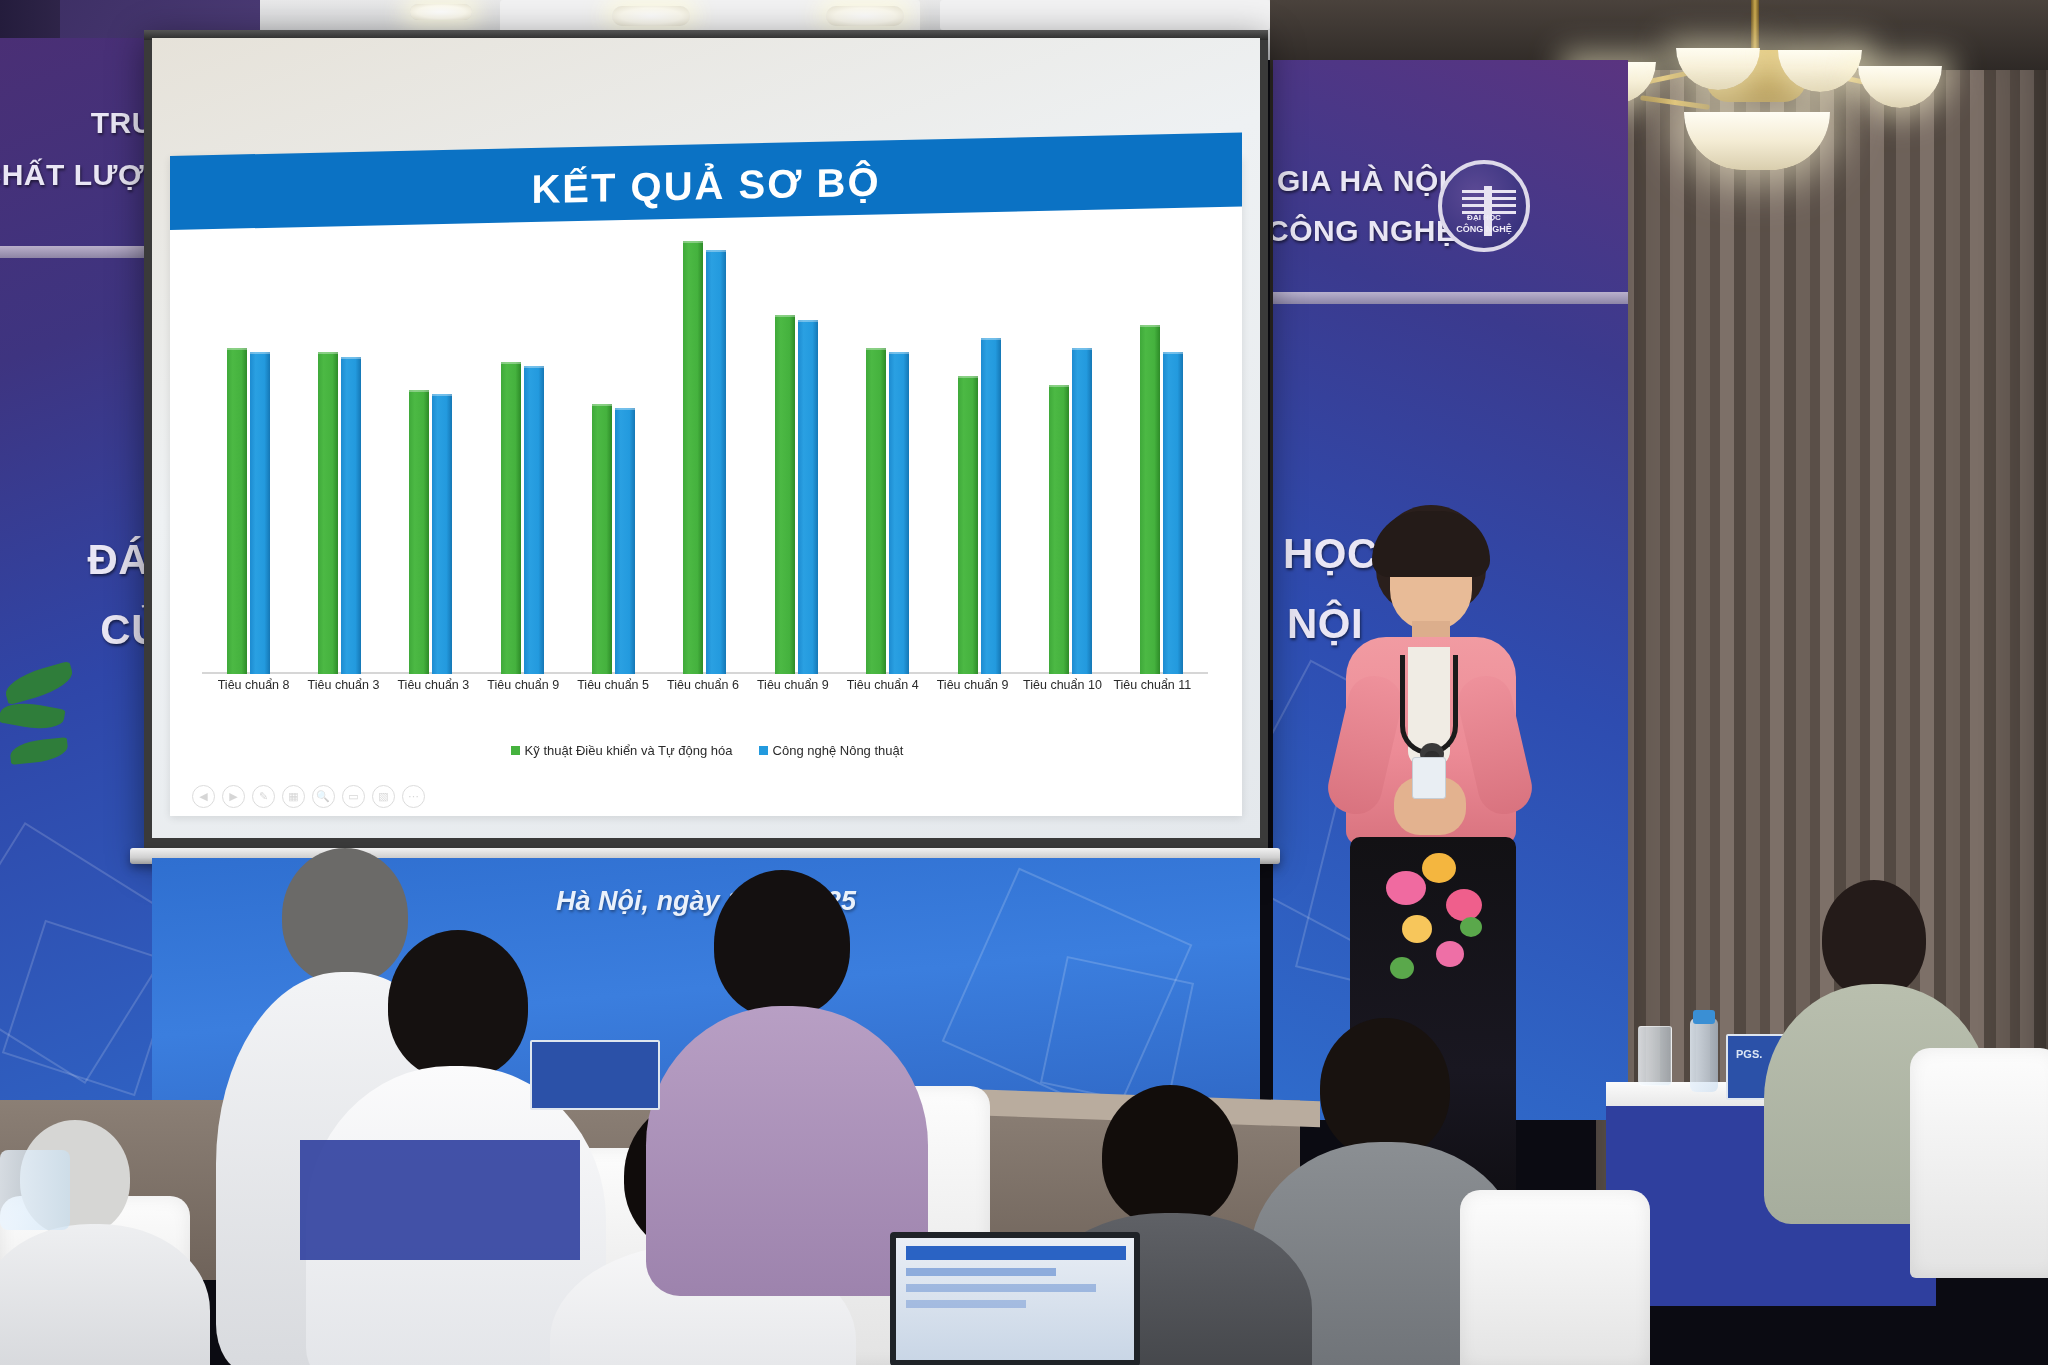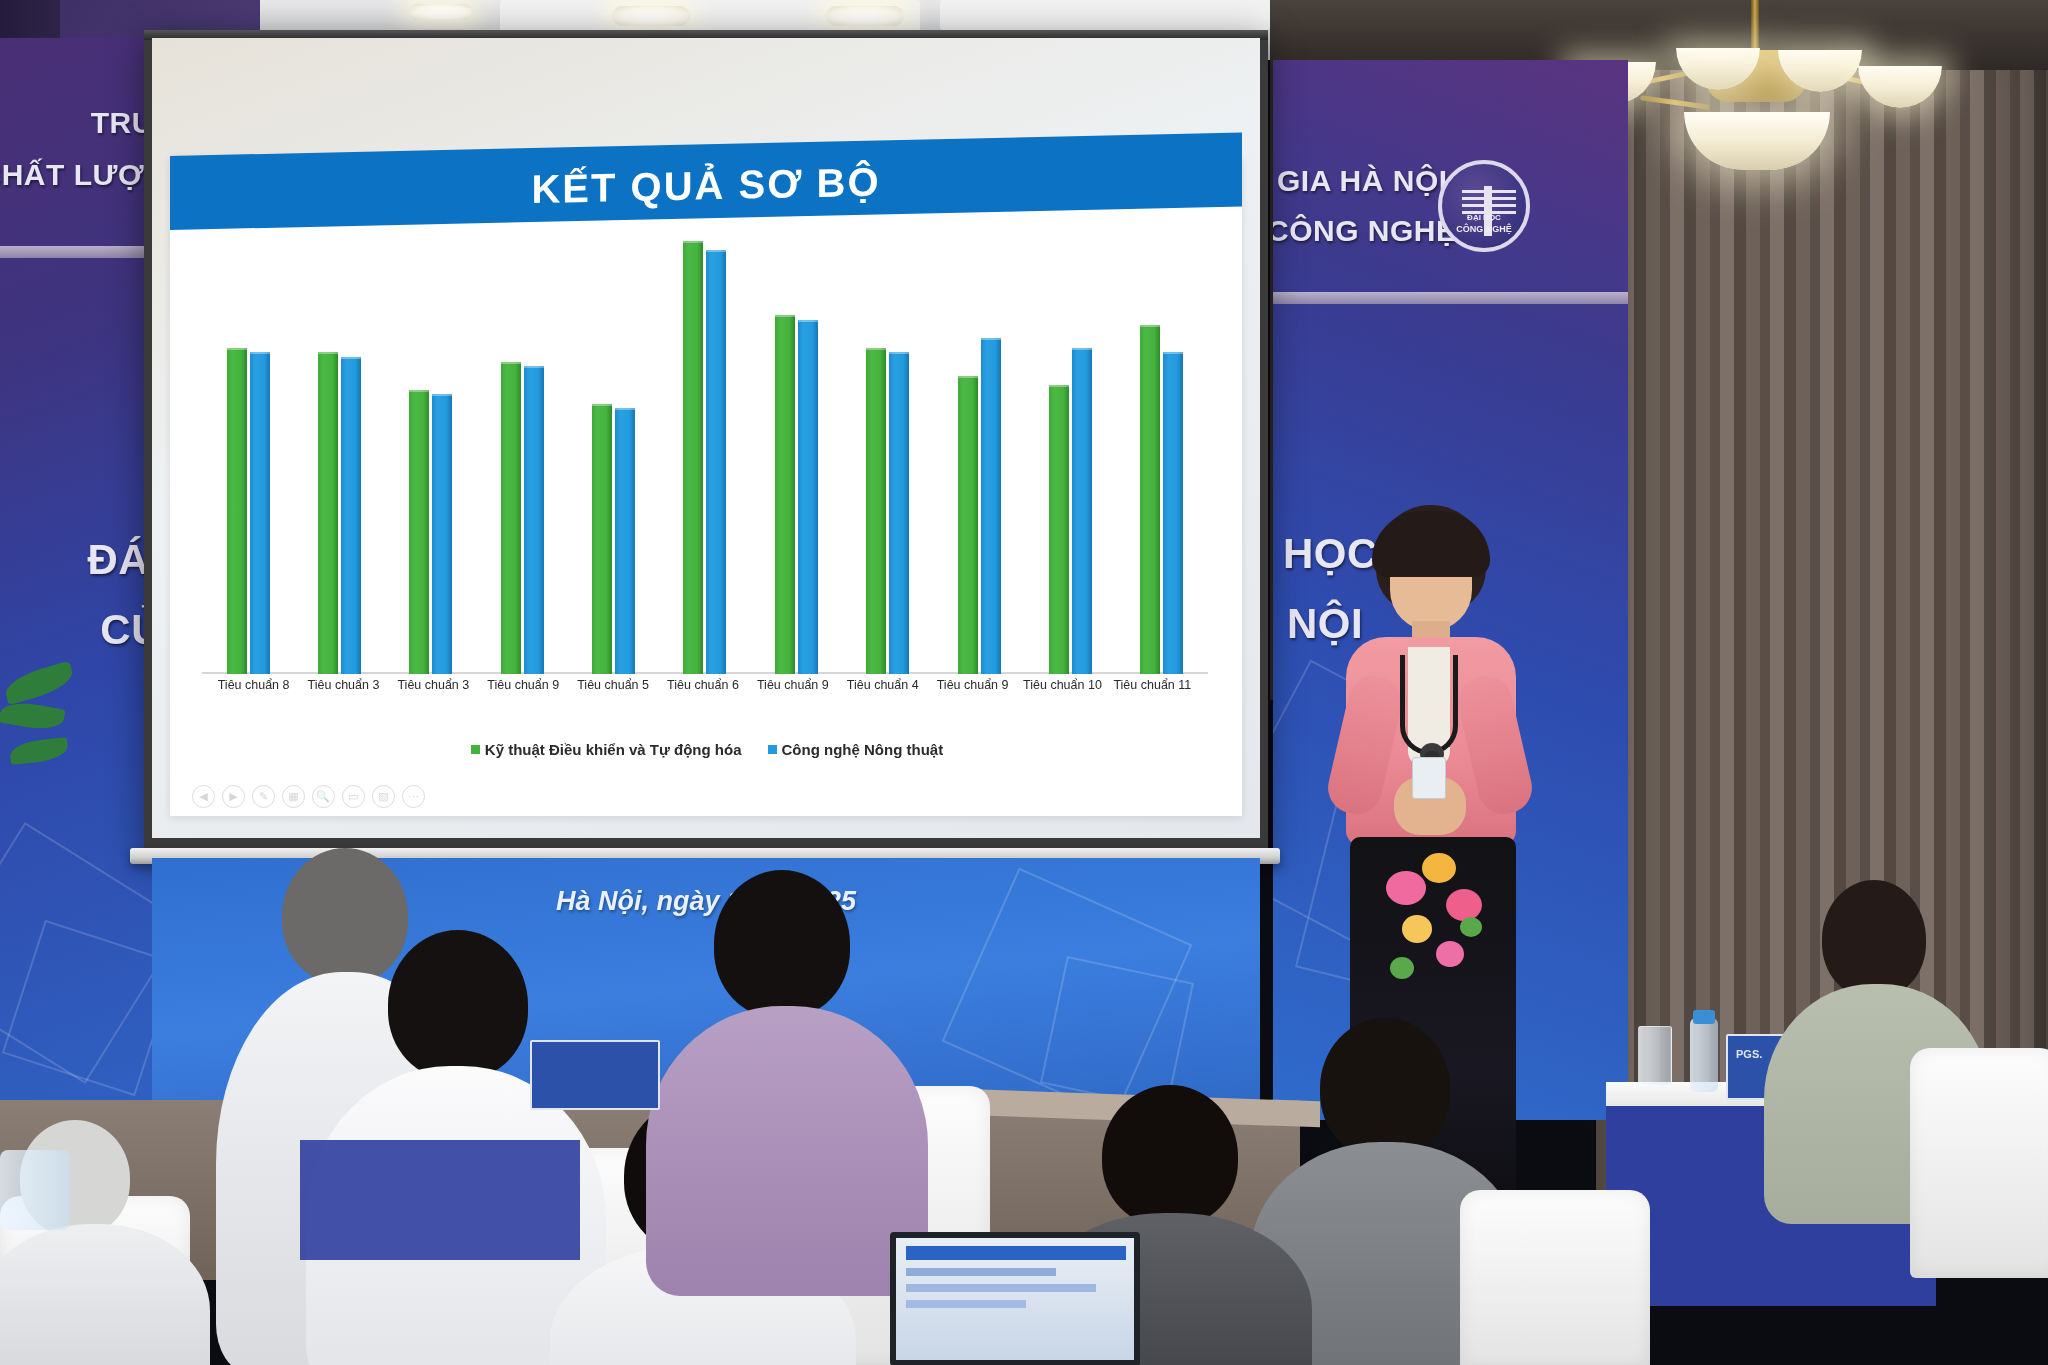--- a/index.html
+++ b/index.html
@@ -80,21 +80,21 @@
   .bar.blue  { background:linear-gradient(90deg,#1d8bd0 0%,#2aa0e2 28%,#239ade 72%,#1577b5 100%); }
   .bar::after { content:""; position:absolute; left:0; right:0; top:0; height:2px;
     background:rgba(255,255,255,.35); }
 
   .xlabels { position:absolute; left:10px; right:14px; bottom:4px; height:26px;
     display:flex; justify-content:space-between; padding:0 2px; }
   .xlabel { width:8.1%; text-align:center; font-size:12.5px; color:#2b2b2b;
     white-space:nowrap; }
 
   .legend { position:absolute; left:0; right:0; bottom:-16px; display:flex;
-    justify-content:center; gap:26px; font-size:15px; color:#2b2b2b;font-weight:bold; }
+    justify-content:center; gap:26px; font-size:13px; color:#2b2b2b; }
   .lg { display:flex; align-items:center; gap:5px; }
   .sw { width:9px; height:9px; display:inline-block; }
   .sw.green{ background:#45b23e; } .sw.blue{ background:#239ade; }
 
   
   .ppt-toolbar { position:absolute; left:22px; bottom:8px; display:flex; gap:7px;
     opacity:.30; }
   .ppt-btn { width:23px; height:23px; border-radius:50%; border:1.3px solid #8a8a8a;
     display:flex; align-items:center; justify-content:center; color:#7a7a7a;
     font-size:11px; background:rgba(255,255,255,.25); }

